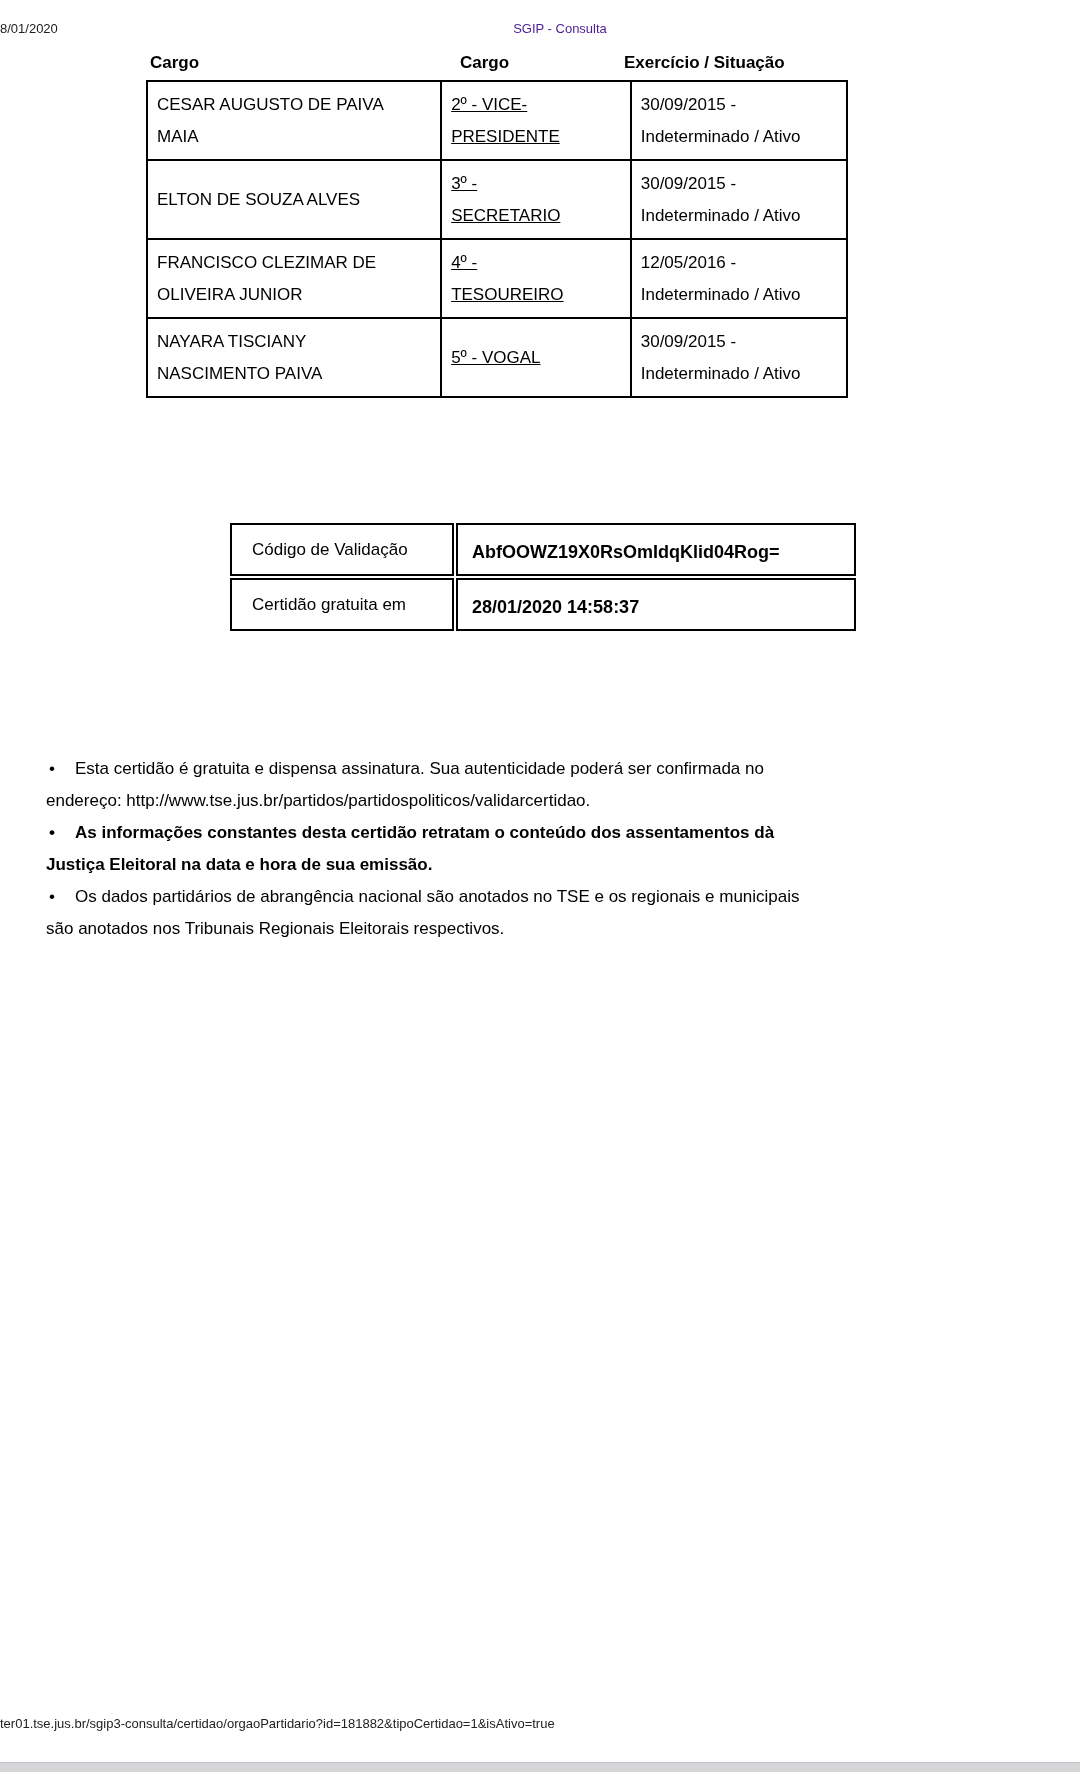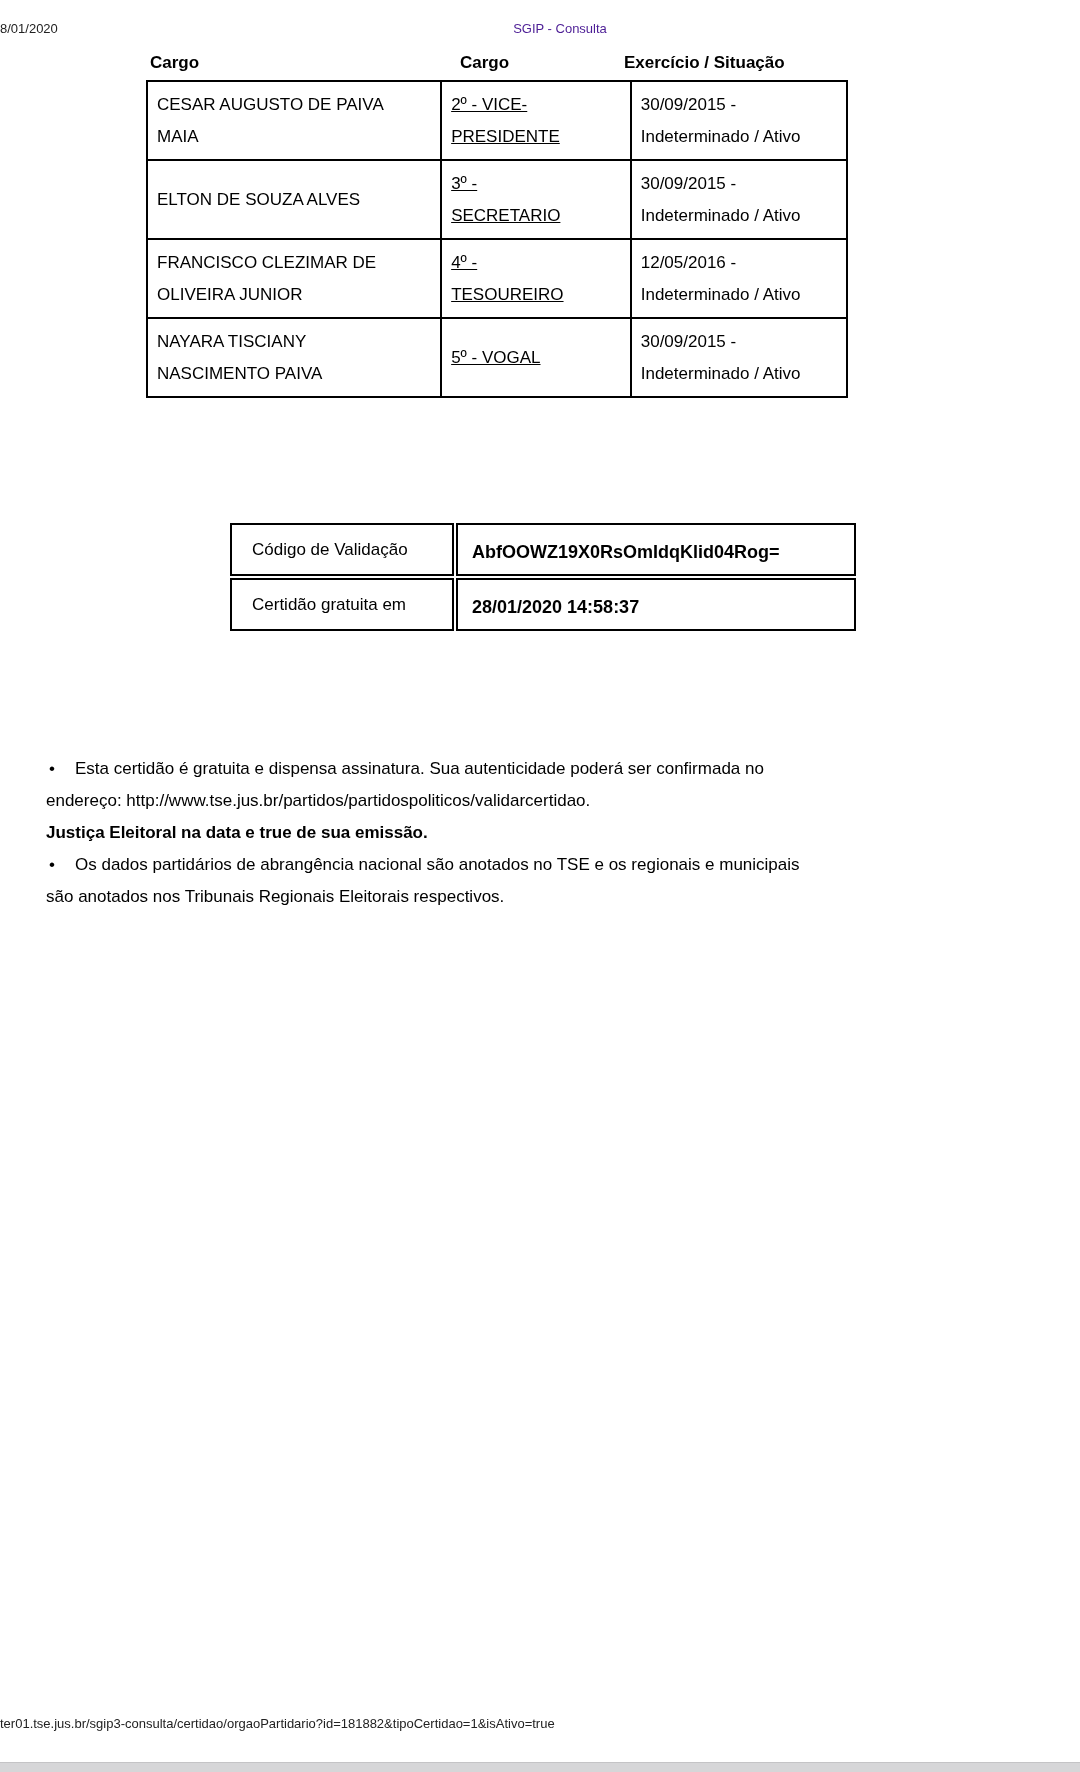--- a/index.html
+++ b/index.html
@@ -123,21 +123,24 @@
 </table>
 
 <div class="notes">
   <div class="note">
     <div class="l1">
       <span class="bullet">•</span><span>Esta certidão é gratuita e dispensa assinatura. Sua autenticidade poderá ser confirmada no</span>
     </div>
     <div class="l2">endereço: http://www.tse.jus.br/partidos/partidospoliticos/validarcertidao.</div>
   </div>
   <div class="note bold">
-    <div class="l2">Justiça Eleitoral na data e true de sua emissão.</div>
+    <div class="l1">
+      <span class="bullet">•</span><span>As informações constantes desta certidão retratam o conteúdo dos assentamentos dà</span>
+    </div>
+    <div class="l2">Justiça Eleitoral na data e hora de sua emissão.</div>
   </div>
   <div class="note">
     <div class="l1">
       <span class="bullet">•</span><span>Os dados partidários de abrangência nacional são anotados no TSE e os regionais e municipais</span>
     </div>
     <div class="l2">são anotados nos Tribunais Regionais Eleitorais respectivos.</div>
   </div>
 </div>
 
 <div class="print-url">ter01.tse.jus.br/sgip3-consulta/certidao/orgaoPartidario?id=181882&amp;tipoCertidao=1&amp;isAtivo=true</div>

